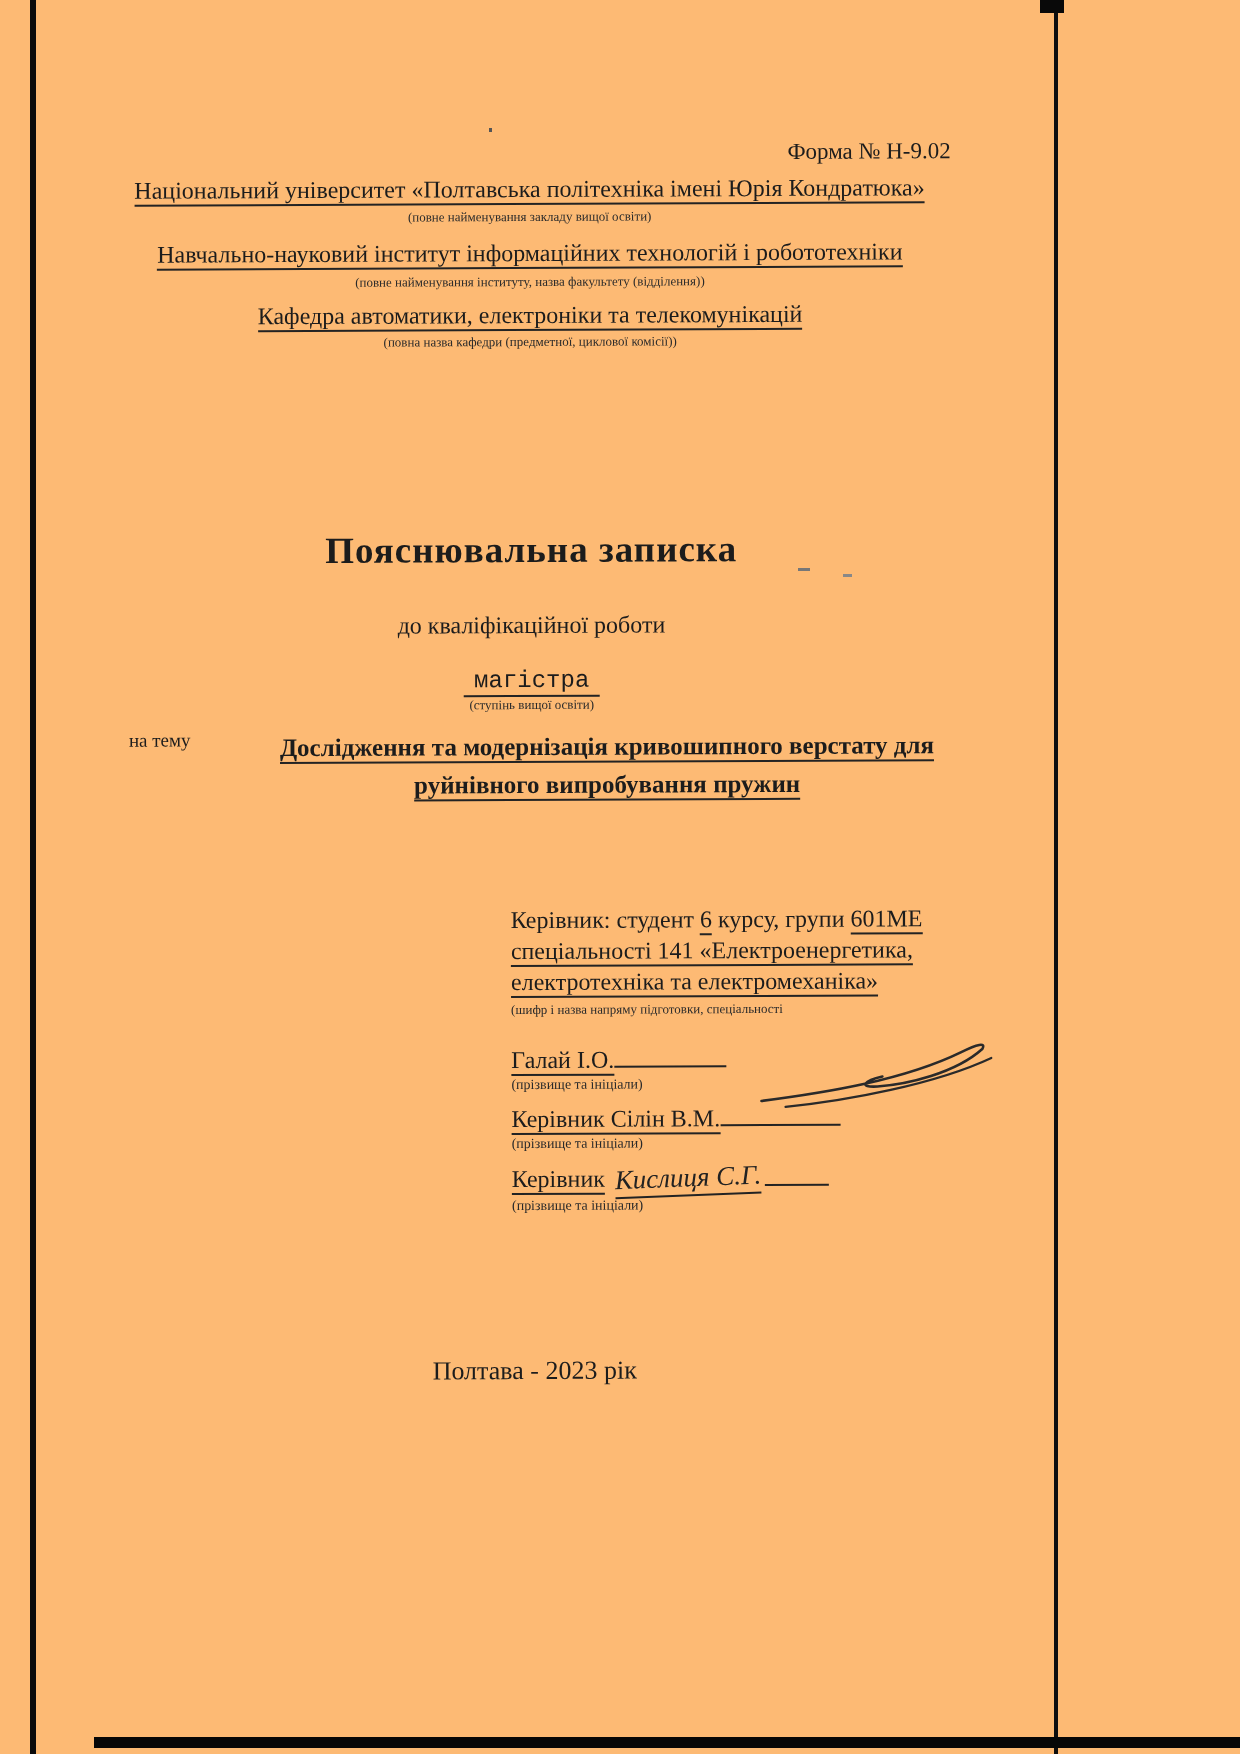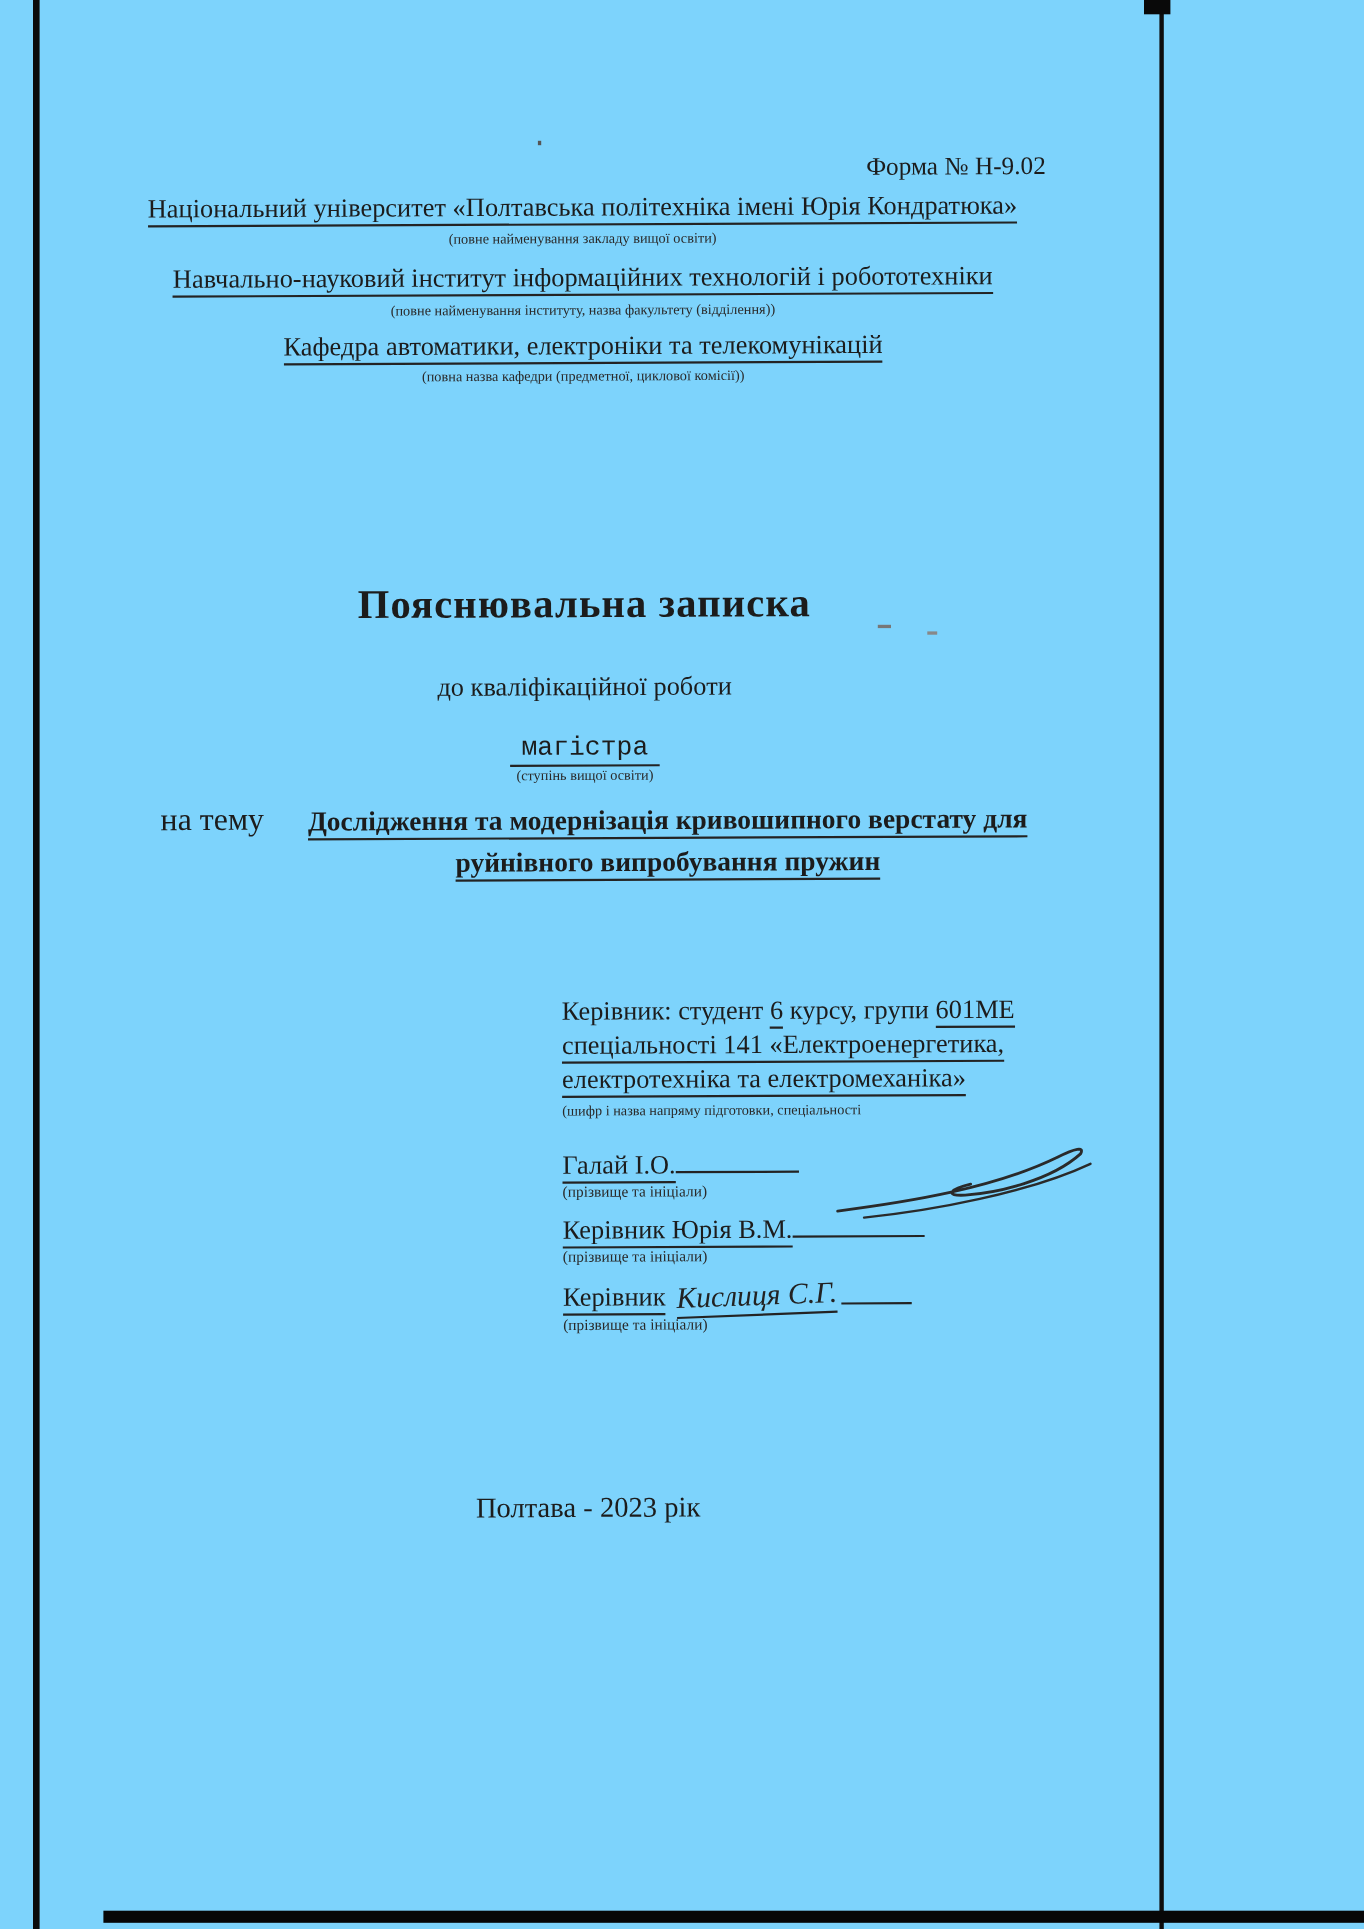--- a/index.html
+++ b/index.html
@@ -4,21 +4,21 @@
 <style>
   * { margin:0; padding:0; box-sizing:border-box; }
   html,body { width:1240px; height:1754px; }
   body {
     background:#ffffff;
     font-family:"Liberation Serif", serif;
     color:#1c1c1c;
     position:relative;
     overflow:hidden;
   }
-  .page { position:absolute; inset:0; background:#7dd3fc;padding-left:36px; }
+  .page { position:absolute; inset:0; background:#fdba74;padding-left:36px; }
 
   
   .scan-left   { position:absolute; left:30px;  top:0; width:6px;  height:1754px; background:#0b0b0b; }
   .scan-right  { position:absolute; left:1054px; top:0; width:4px; height:1754px; background:#0e0e0e; }
   .scan-tr     { position:absolute; left:1040px; top:0; width:24px; height:13px; background:#090909; }
   .scan-bottom { position:absolute; left:94px; top:1737px; width:1146px; height:11px; background:#070707; }
   .speck1 { position:absolute; left:489px; top:128px; width:3px; height:4px; background:#555; }
   .speck2 { position:absolute; left:798px; top:568px; width:12px; height:3px; background:#777; }
   .speck3 { position:absolute; left:843px; top:574px; width:9px; height:3px; background:#888; }
 
@@ -38,21 +38,21 @@
   .inst-note{ top:274px; }
   .dept     { top:302px; }
   .dept-note{ top:334px; }
 
   .main-title { top:528px; font-size:37px; font-weight:bold; letter-spacing:1px; }
   .subtitle   { top:612px; font-size:24px; }
   .degree     { top:666px; font-size:24px; }
   .degree .ul { padding:0 10px 1px 10px;font-family:Liberation Mono, monospace; }
   .degree-note{ top:697px; }
 
-  .topic-label { position:absolute; left:144px; top:728px; font-size:29px; }
+  .topic-label { position:absolute; left:127px; top:728px; font-size:19px; }
   .topic-text  { position:absolute; left:240px; top:728px; width:730px; text-align:center;
                  font-size:25px; font-weight:bold; line-height:38px; }
   .topic-text .ul { border-bottom-width:2px; }
 
   .author { position:absolute; left:508px; top:905px; width:480px; font-size:24px; }
   .a-line { line-height:31px; white-space:nowrap; }
   .a-note { font-size:14px; line-height:18px; color:#2a2a2a; }
   .a-note.sm { font-size:13px; }
   .gap-lg { margin-top:26px; }
   .gap-md { margin-top:10px; }
@@ -130,21 +130,21 @@
         <span class="ul">електротехніка та електромеханіка»</span>
       </div>
       <div class="a-note sm gap-sm">(шифр і назва напряму підготовки, спеціальності</div>
 
       <div class="a-line gap-lg">
         <span class="ul">Галай І.О.</span><span class="fill fill-student"></span>
       </div>
       <div class="a-note">(прізвище та ініціали)</div>
 
       <div class="a-line gap-md">
-        <span class="ul">Керівник Юрія В.М.</span><span class="fill fill-supervisor"></span>
+        <span class="ul">Керівник Сілін В.М.</span><span class="fill fill-supervisor"></span>
       </div>
       <div class="a-note">(прізвище та ініціали)</div>
 
       <div class="a-line gap-md">
         <span class="ul">Керівник</span><span class="ul handwritten">Кислиця С.Г.</span><span class="fill fill-reviewer"></span>
       </div>
       <div class="a-note">(прізвище та ініціали)</div>
     </div>
 
     <svg class="signature-svg" viewBox="0 0 240 76" xmlns="http://www.w3.org/2000/svg">

